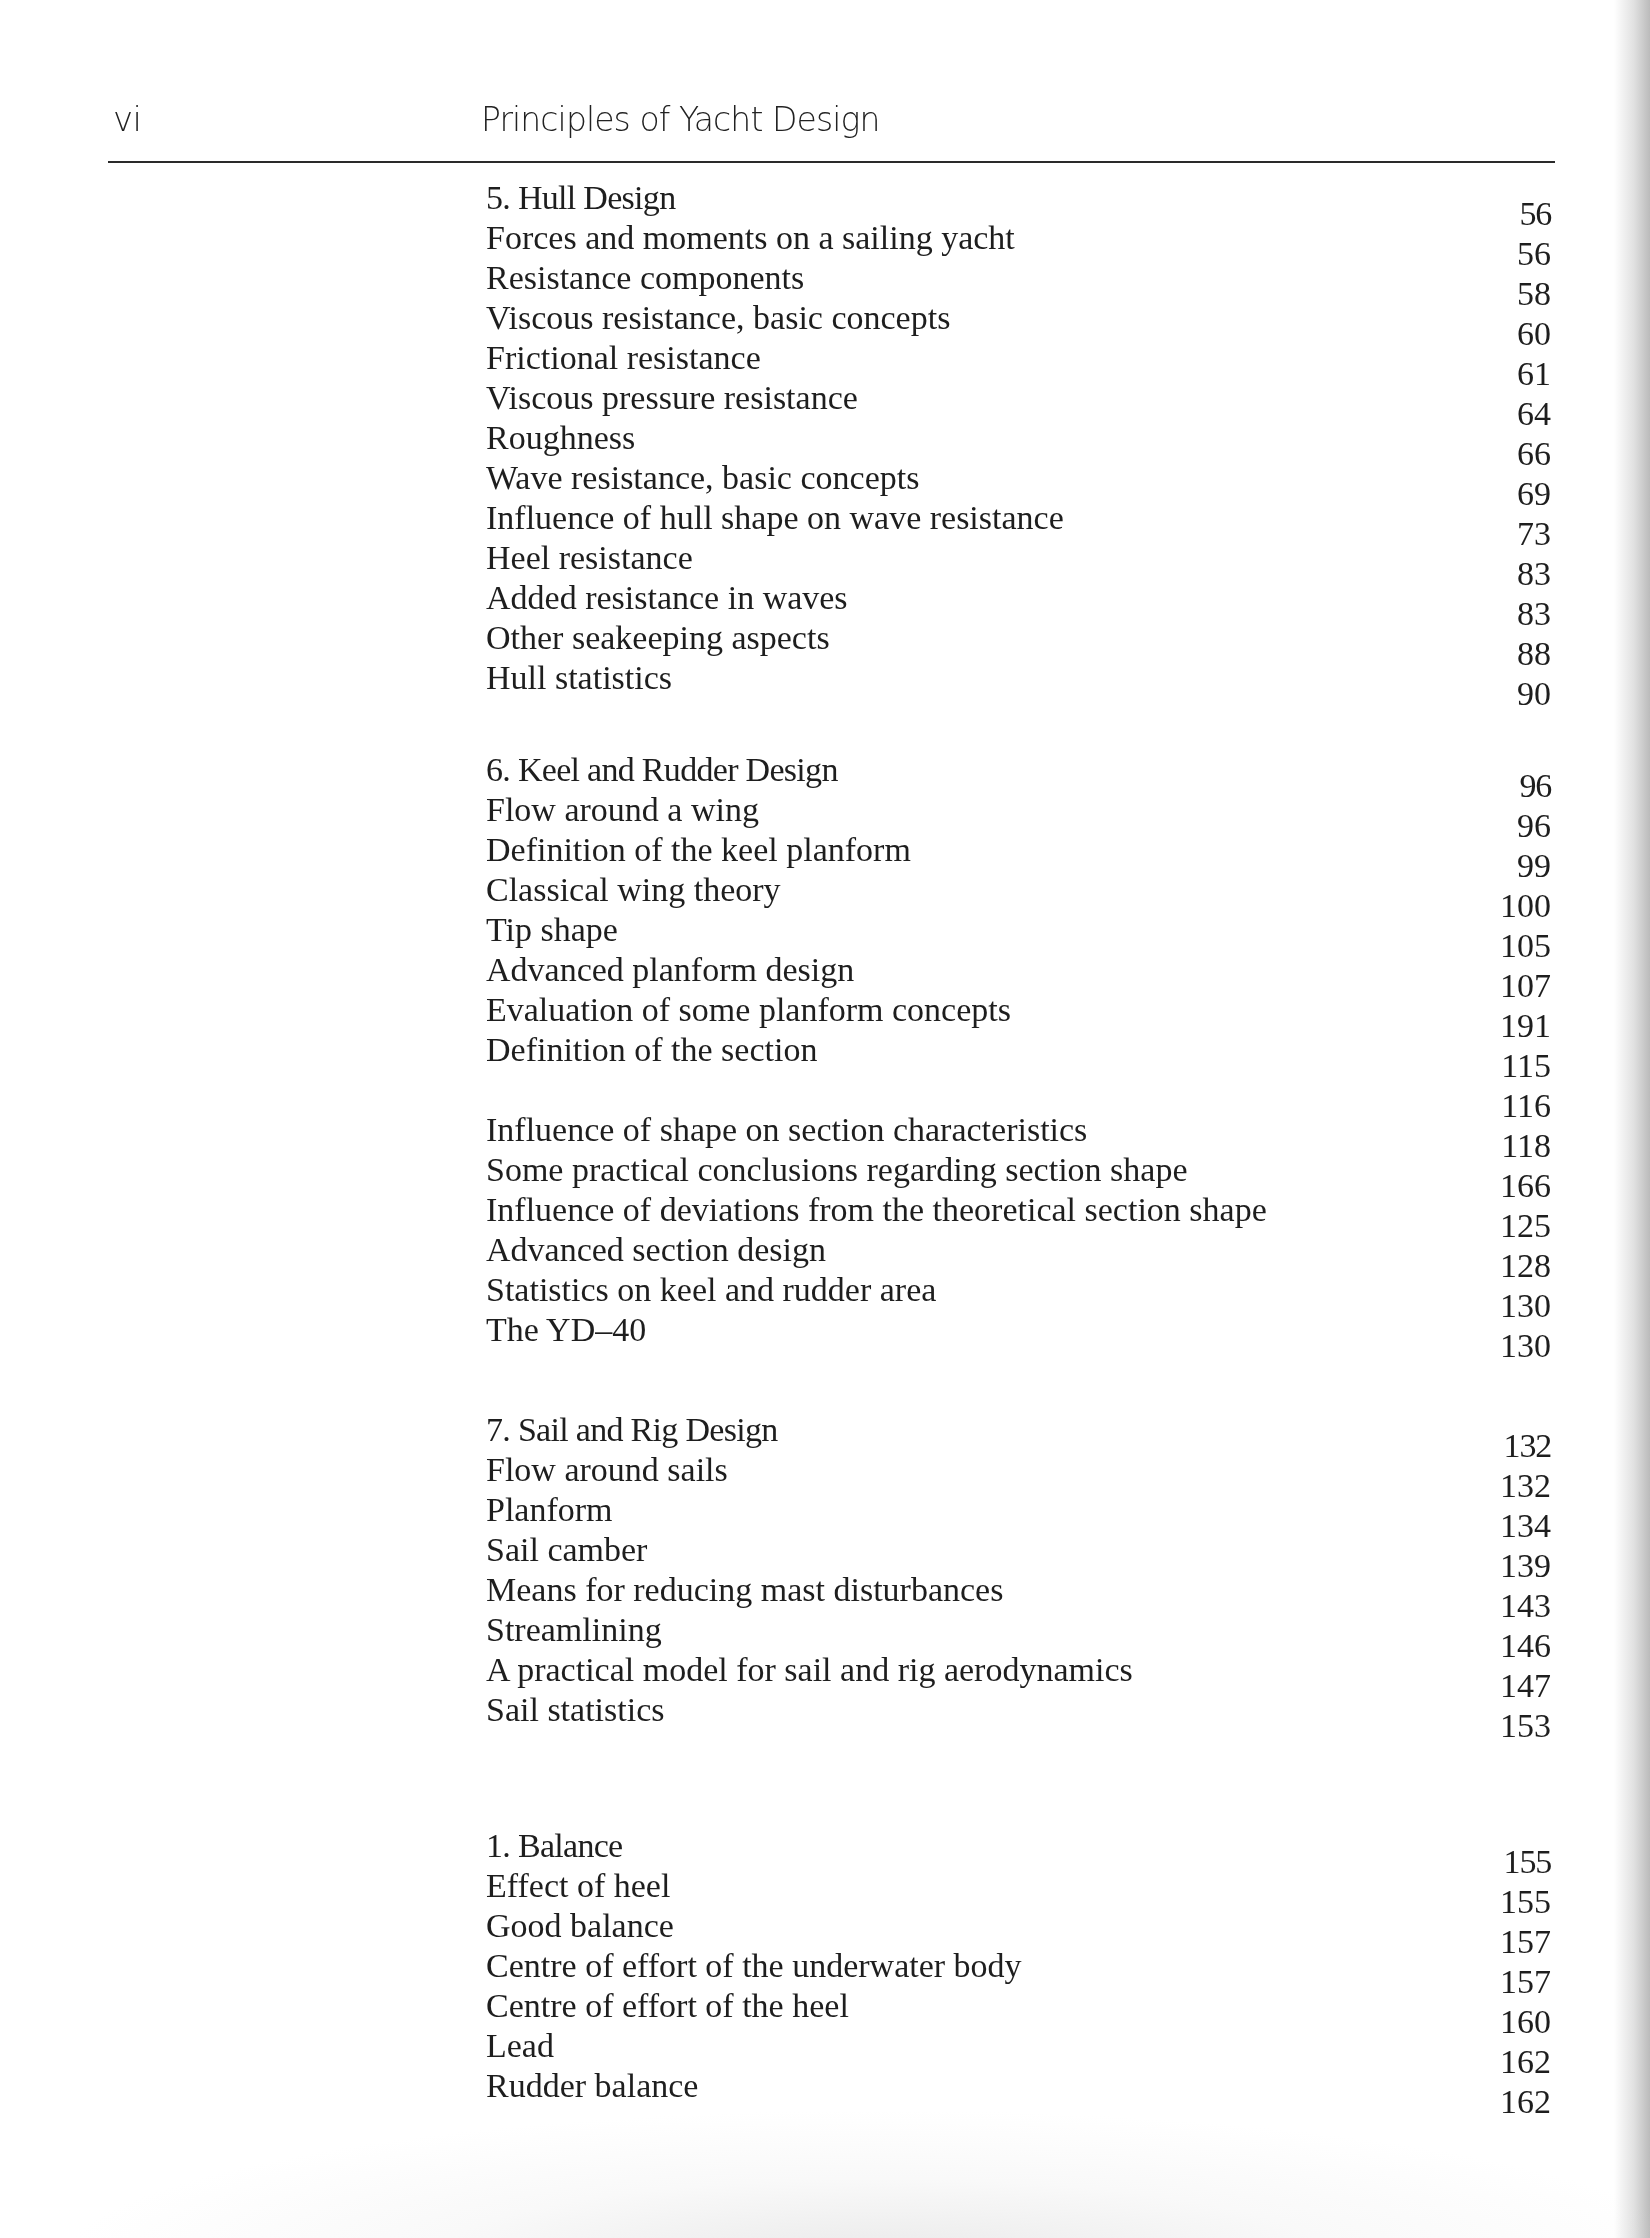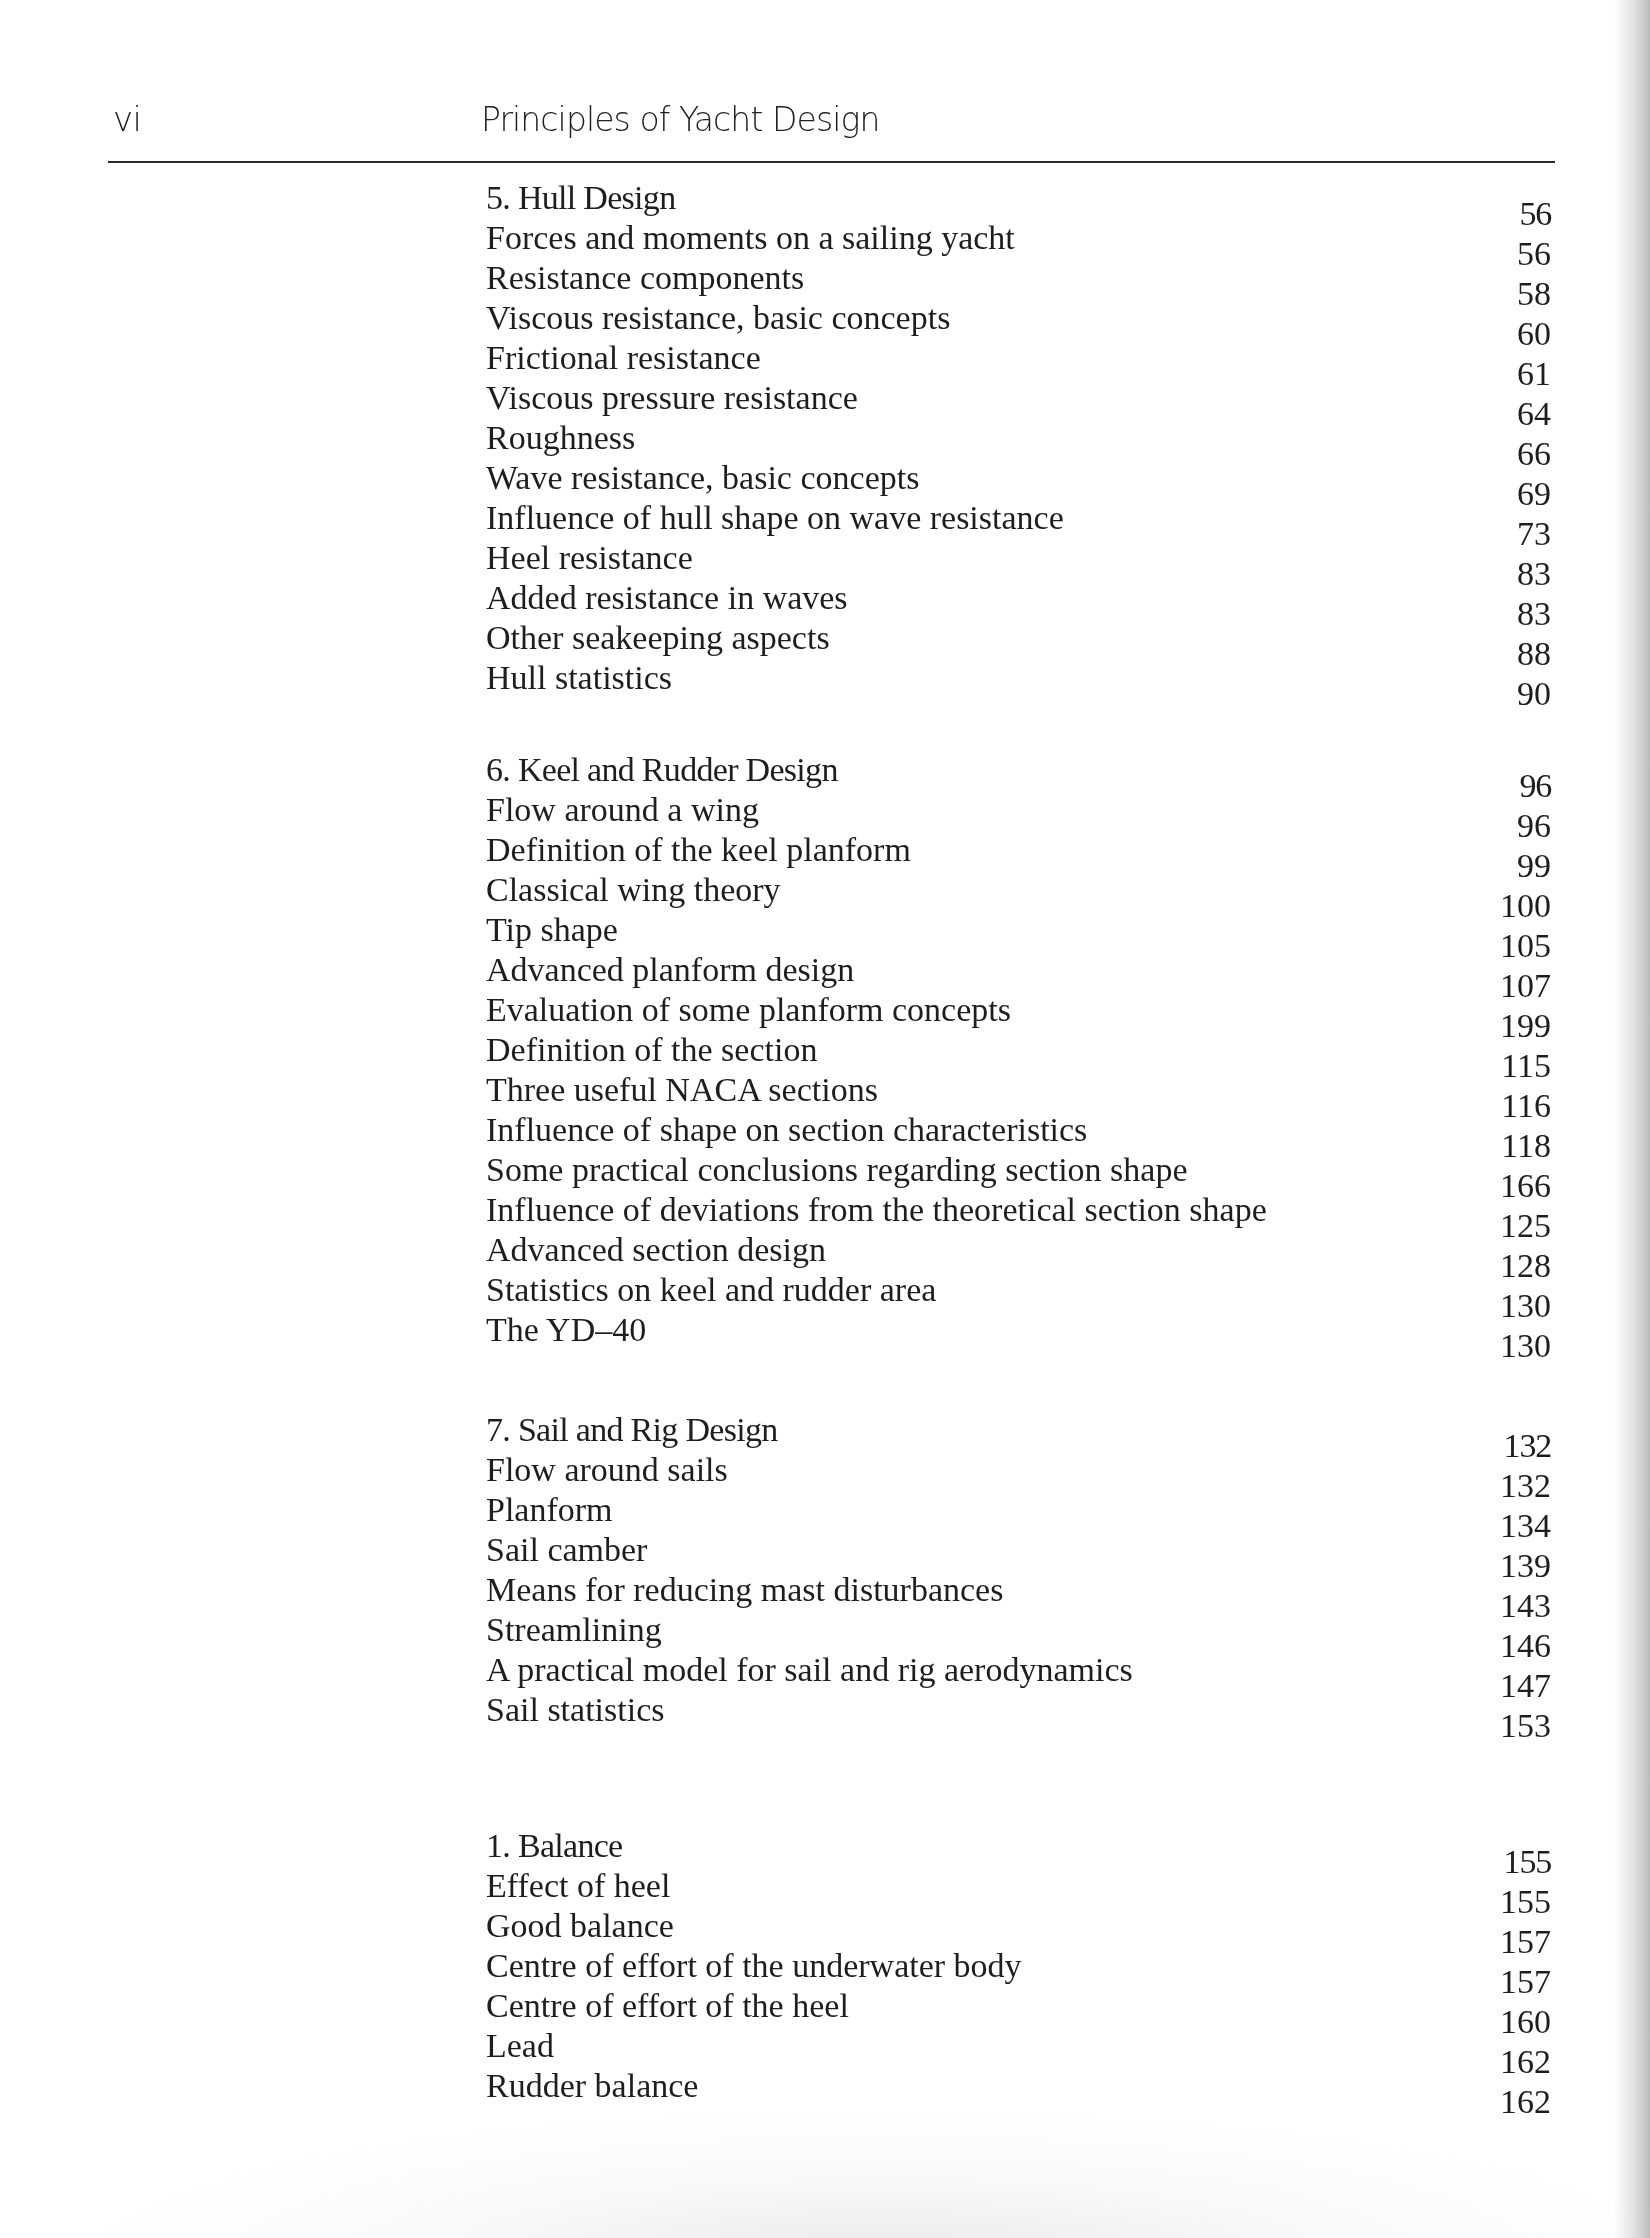--- a/index.html
+++ b/index.html
@@ -190,28 +190,27 @@
     <div class="toc-row">
         <span class="label">Tip shape</span>
         <span class="page">105</span>
       </div>
     <div class="toc-row">
         <span class="label">Advanced planform design</span>
         <span class="page">107</span>
       </div>
     <div class="toc-row">
         <span class="label">Evaluation of some planform concepts</span>
-        <span class="page">199</span>
+        <span class="page">191</span>
       </div>
     <div class="toc-row">
         <span class="label">Definition of the section</span>
         <span class="page">115</span>
       </div>
     <div class="toc-row">
-        <span class="label">Three useful NACA sections</span>
         <span class="page">116</span>
       </div>
     <div class="toc-row">
         <span class="label">Influence of shape on section characteristics</span>
         <span class="page">118</span>
       </div>
     <div class="toc-row">
         <span class="label">Some practical conclusions regarding section shape</span>
         <span class="page">166</span>
       </div>

